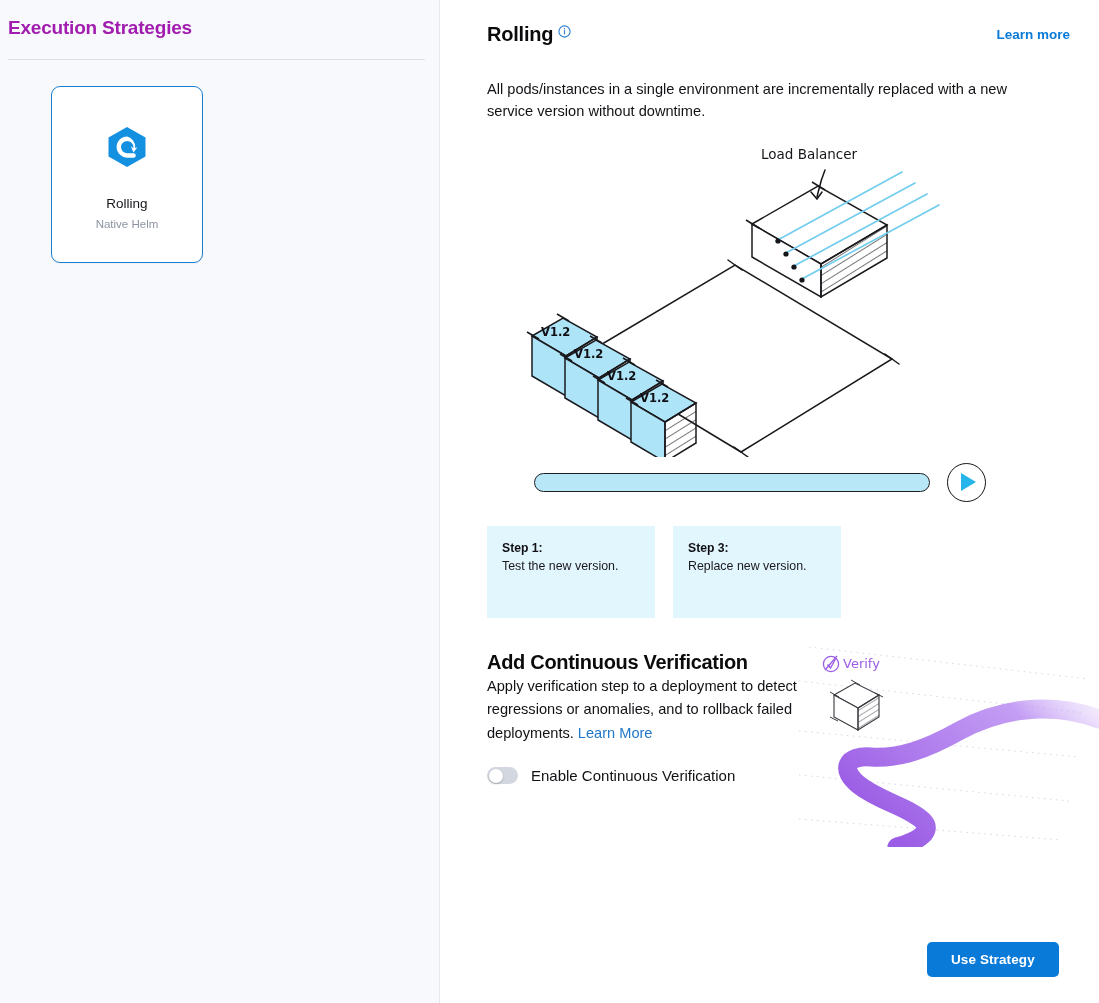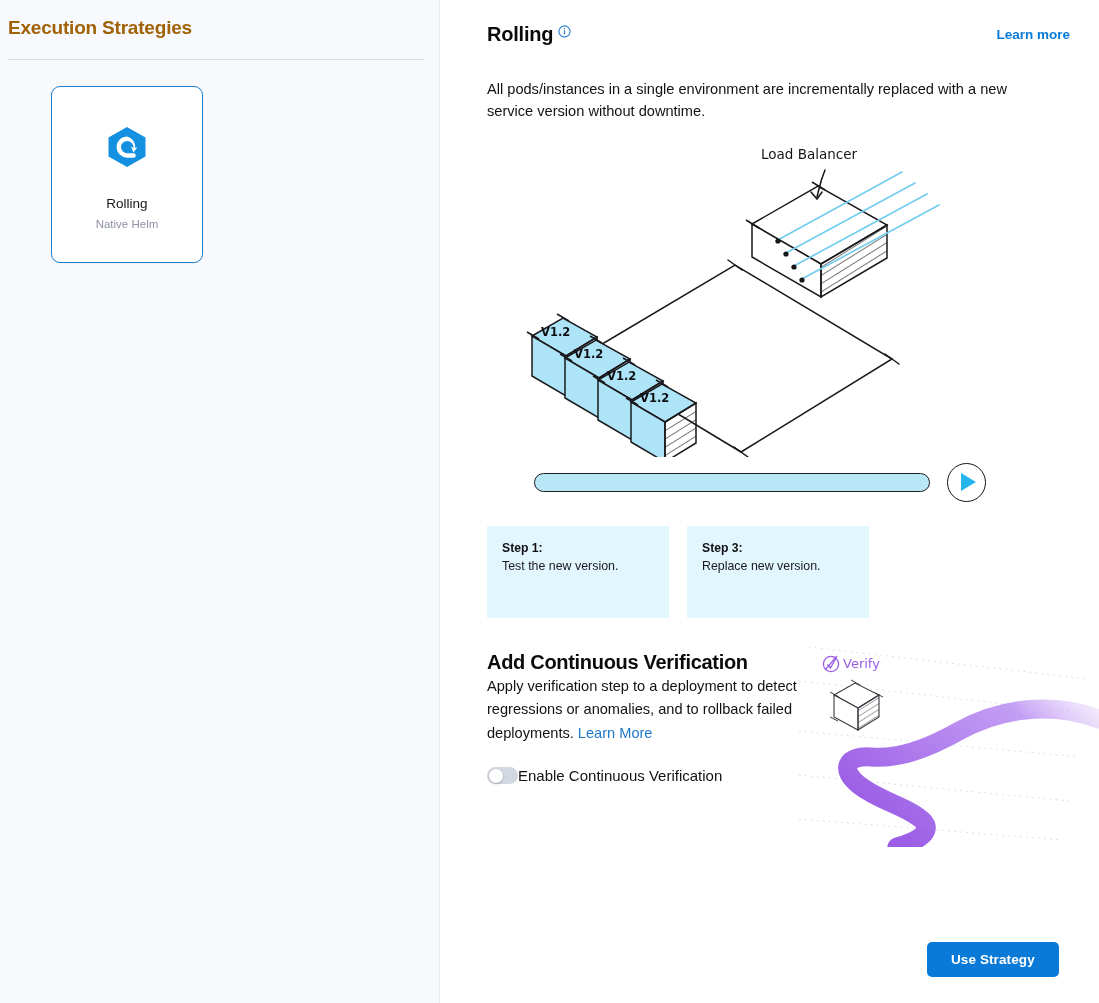--- a/index.html
+++ b/index.html
@@ -17,21 +17,21 @@
   
   #sidebar {
     width: 440px; height: 1003px;
     background: #f7f9fd;
     border-right: 1px solid #e4e8f0;
     position: relative;
     flex: 0 0 440px;
   }
   #sidebar-title {
     font-size: 19px; font-weight: 700; letter-spacing: -0.2px;
-    color: #a16207;
+    color: #a21caf;
     padding: 17px 0 0 8px;
   }
   #sidebar-divider {
     margin: 20px 14px 0 8px;
     height: 1px; background: #dbdfe7;
   }
   #strategy-cards {
     display: flex; gap: 22px;
     padding: 26px 0 0 51px;
   }
@@ -118,21 +118,21 @@
     border-left: 15px solid #25b5ea;
     margin-left: 4px;
   }
 
   
   #steps {
     display: flex; gap: 18px;
     padding: 24px 0 0 47px;
   }
   .step-card {
-    width: 182px; height: 92px;
+    width: 168px; height: 92px;
     background: #e2f6fd;
     padding: 15px 26px 0 15px;
   }
   .step-label { font-size: 12.2px; font-weight: 700; color: #101014; }
   .step-text  { font-size: 12.4px; color: #1a1a1e; margin-top: 3px; line-height: 1.3; }
 
   
   #cv-section { position: relative; margin-top: 33px; height: 220px; }
   #cv-art {
     position: absolute; right: 0; top: -16px;
@@ -141,21 +141,21 @@
   #cv-body { position: relative; padding-left: 47px; z-index: 2; }
   #cv-title {
     font-size: 20px; font-weight: 700; letter-spacing: -0.3px; color: #0b0b0d;
   }
   #cv-desc {
     margin-top: 1px; font-size: 14.6px; line-height: 1.62; color: #121216;
     max-width: 330px;
   }
   #cv-learn-more { color: #2078c8; cursor: pointer; }
   #cv-toggle-row {
-    margin-top: 22px; display: flex; align-items: center;  text-align: right;
+    margin-top: 22px; display: flex; align-items: center; gap: 13px; text-align: right;
   }
   #cv-toggle {
     width: 31px; height: 17px; border-radius: 10px; background: #d3d7df;
     position: relative; cursor: pointer; flex: 0 0 auto;
   }
   #cv-toggle .knob {
     position: absolute; left: 1.5px; top: 1.5px;
     width: 14px; height: 14px; border-radius: 50%;
     background: #ffffff; box-shadow: 0 1px 2px rgba(0,0,0,.25);
   }

